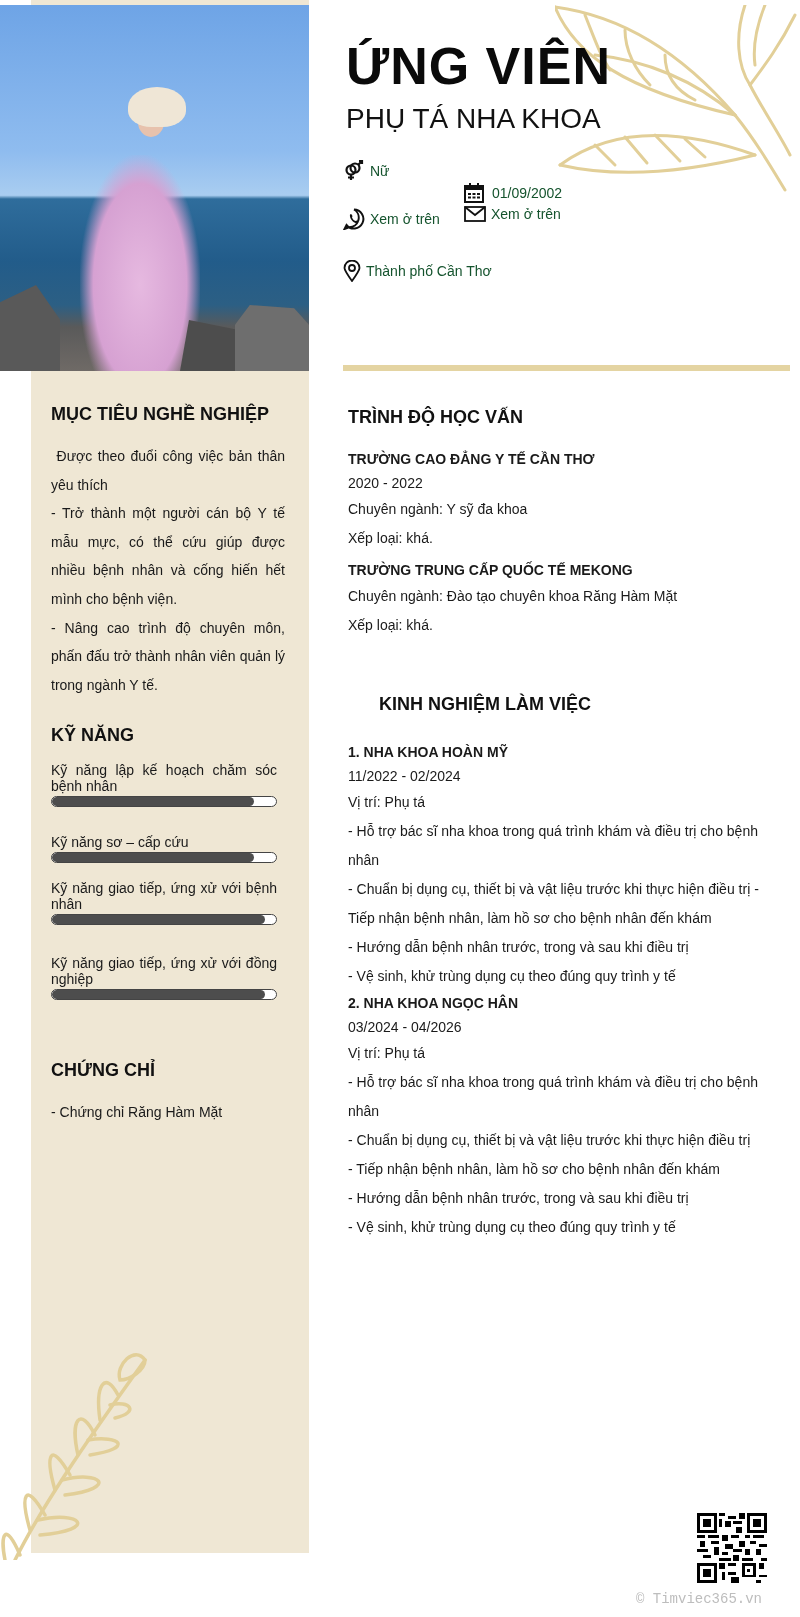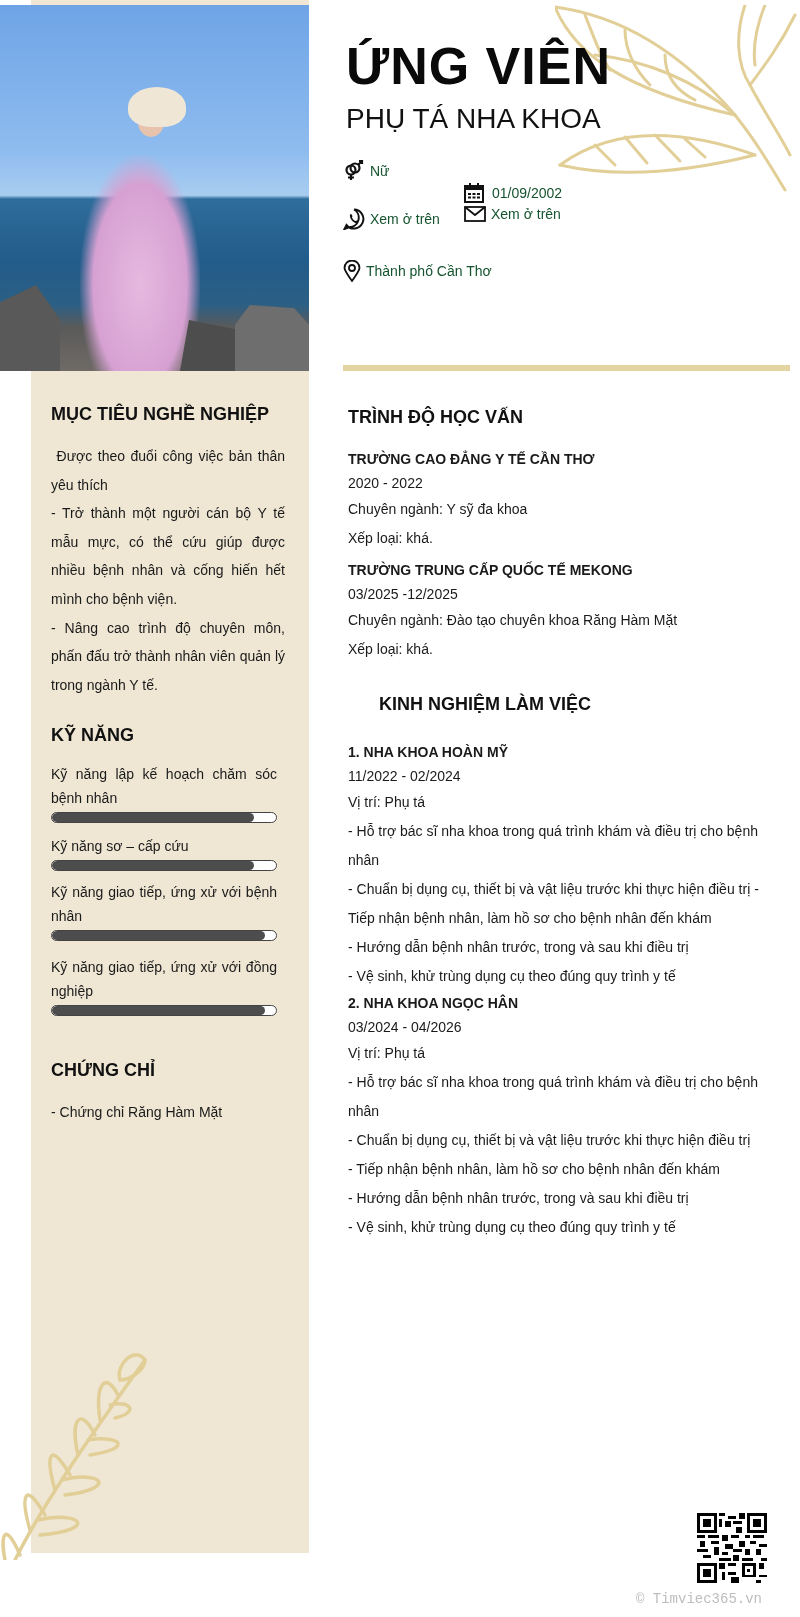--- a/index.html
+++ b/index.html
@@ -16,21 +16,21 @@
   .photo .head { position: absolute; left: 138px; top: 102px; width: 26px; height: 30px; border-radius: 50%; background: #e7c2ad; }
   .photo .rock1 { position: absolute; left: 0; top: 280px; width: 60px; height: 86px; background: #595959; clip-path: polygon(0 20%, 60% 0, 100% 40%, 100% 100%, 0 100%); }
   .photo .rock2 { position: absolute; left: 235px; top: 300px; width: 74px; height: 66px; background: #6e6e6e; clip-path: polygon(20% 0, 80% 5%, 100% 30%, 100% 100%, 0 100%, 0 30%); }
   .photo .rock3 { position: absolute; left: 180px; top: 315px; width: 60px; height: 51px; background: #4d4d4d; clip-path: polygon(15% 0, 100% 20%, 100% 100%, 0 100%); }
 
   .sec-title { font-weight: bold; font-size: 18px; color: #111; }
   .l-title { position: absolute; left: 51px; }
   .l-para { position: absolute; left: 51px; width: 234px; font-size: 14px; line-height: 28.6px; text-align: justify; color: #1a1a1a; }
 
   .skill { position: absolute; left: 51px; width: 226px; }
-  .skill .name { font-size: 14px; line-height: 24px; text-align: justify; color: #1a1a1a; }
+  .skill .name { font-size: 14px; line-height: 16px; text-align: justify; color: #1a1a1a; }
   .bar { width: 226px; height: 11px; border: 1px solid #444; border-radius: 6px; background: #fff; overflow: hidden; margin-top: 2px; }
   .bar .fill { height: 100%; background: #4d4d4d; border-radius: 6px; }
 
   
   .main-name { position: absolute; left: 346px; top: 36px; font-weight: bold; font-size: 52px; letter-spacing: 1px; color: #0a0a0a; }
   .job-title { position: absolute; left: 346px; top: 103px; font-size: 28px; color: #111; }
   .info { position: absolute; display: flex; align-items: center; font-size: 14px; color: #14532d; text-align: center; }
   .info svg { margin-right: 5px; }
   .divider { position: absolute; left: 343px; top: 365px; width: 447px; height: 6px; background: #e4d4a2; }
 
@@ -179,21 +179,20 @@
 
 <div class="sec-title r-title" style="top:407px;">TRÌNH ĐỘ HỌC VẤN</div>
 <div class="r-block" style="top:447px;">
   <div class="school">TRƯỜNG CAO ĐẲNG Y TẾ CẦN THƠ</div>
   <div class="line">2020 - 2022</div>
   <div class="line2">Chuyên ngành: Y sỹ đa khoa</div>
   <div class="line2">Xếp loại: khá.</div>
 </div>
 <div class="r-block" style="top:558px;">
   <div class="school">TRƯỜNG TRUNG CẤP QUỐC TẾ MEKONG</div>
-  <div class="line">03/2025 -12/2025</div>
   <div class="line2">Chuyên ngành: Đào tạo chuyên khoa Răng Hàm Mặt</div>
   <div class="line2">Xếp loại: khá.</div>
 </div>
 
 <div class="sec-title r-title" style="top:694px;margin-left:31px;">KINH NGHIỆM LÀM VIỆC</div>
 <div class="r-block" style="top:740px;">
   <div class="school">1. NHA KHOA HOÀN MỸ</div>
   <div class="line">11/2022 - 02/2024</div>
   <div class="line2">Vị trí: Phụ tá</div>
   <div class="desc">- Hỗ trợ bác sĩ nha khoa trong quá trình khám và điều trị cho bệnh nhân</div>

